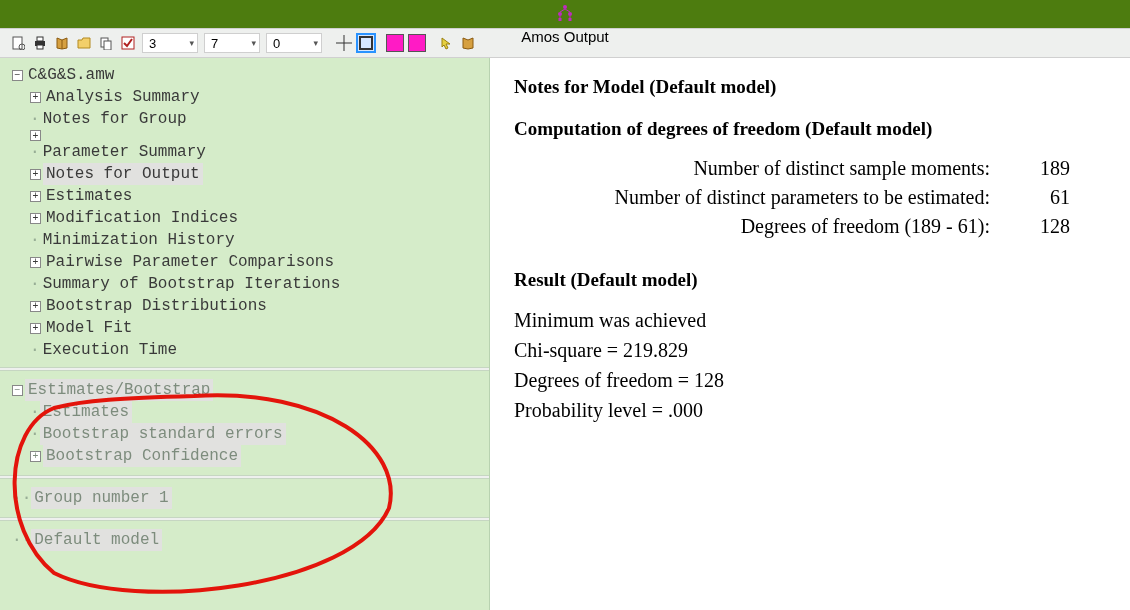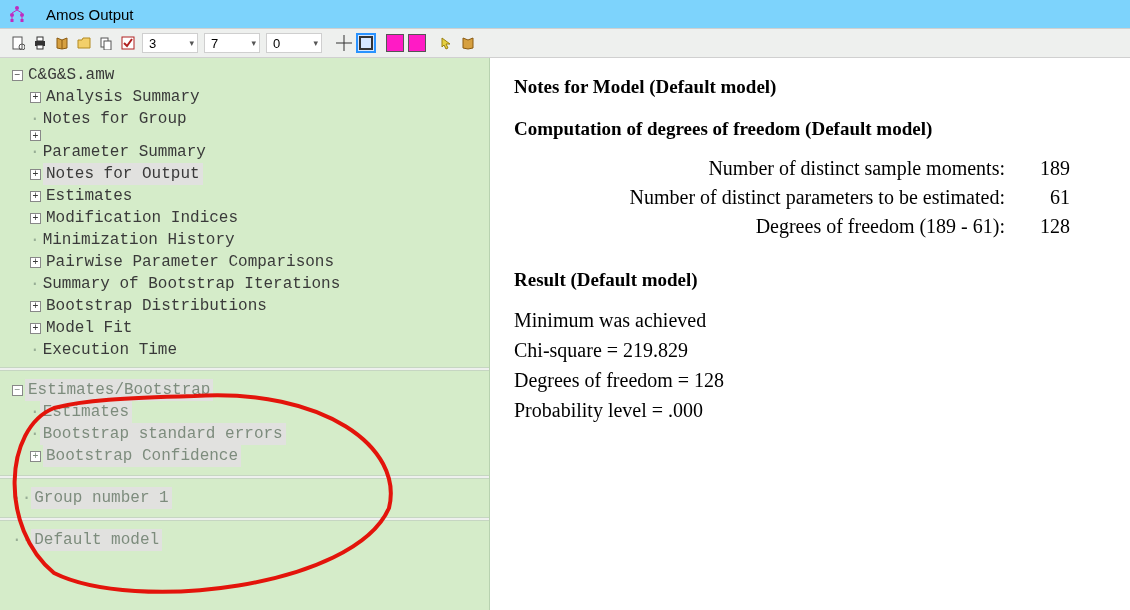--- a/index.html
+++ b/index.html
@@ -8,24 +8,25 @@
     font-size: 14px;
     background: #ffffff;
     width: 1130px;
     height: 610px;
     overflow: hidden;
     position: relative;
   }
   .titlebar {
     display: flex;
     align-items: center;
-    gap: 20px;
+    gap: 6px;
     padding: 4px 8px;
-    background: #7dd3fc;
+    background: #4d7c0f;
     height: 28px;
+    flex-direction: column;
   }
   .titlebar .app-icon {
     width: 18px; height: 18px;
     display: flex; align-items: center; justify-content: center;
   }
   .titlebar .title-text {
     font-size: 15px;
     color: #000;
   }
   .toolbar {
@@ -147,21 +148,21 @@
     font-weight: bold;
     margin-bottom: 14px;
   }
   .dof-table {
     margin: 0 0 28px 0;
     width: 100%;
   }
   .dof-row {
     display: flex;
     justify-content: flex-end;
-    gap: 17px;
+    gap: 32px;
     padding: 3px 36px 3px 0;
     font-size: 20px;
   }
   .dof-row .lbl { text-align: right; }
   .dof-row .val { width: 48px; text-align: right; }
   .result-lines p {
     font-size: 20px;
     line-height: 1.5;
   }
   .annotation-circle {

